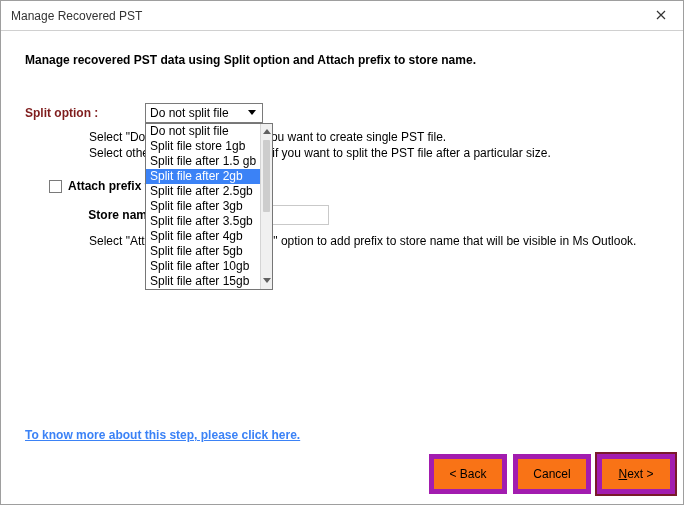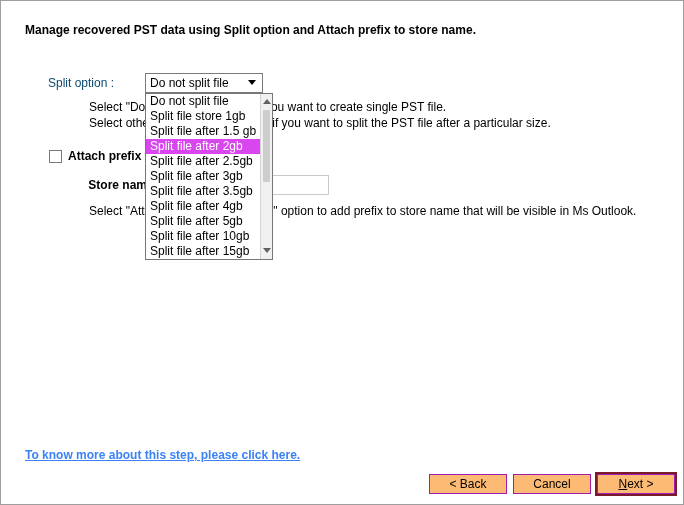--- a/index.html
+++ b/index.html
@@ -45,24 +45,24 @@
     position: relative;
   }
   .heading {
     font-weight: bold;
     font-size: 12px;
     margin: 4px 0 36px 0;
   }
   .row { display:flex; align-items:flex-start; margin-bottom:6px; }
   .label-col {
     width: 120px;
-    text-align: center;
+    text-align: left;
     padding-right: 8px;
-    font-weight: normal;
-    color:#0c4a6e;
+    font-weight: bold;
+    color:#7f1d1d;
     padding-top:3px;
   }
   .combo-wrap { position: relative; display:inline-block;border-radius:6px; }
   .combo {
     width: 118px;
     height: 20px;
     border: 1px solid #7a7a7a;
     background: #fff;
     display:flex;
     align-items:center;
@@ -95,21 +95,21 @@
   }
   .dropdown-list li {
     padding: 0 4px;
     height:15px;
     line-height:15px;
     font-size:12px;
     white-space:nowrap;
     cursor:pointer;
   }
   .dropdown-list li.selected {
-    background:#d946ef;
+    background:#3b82f6;
     color:#fff;
   }
   .dd-scroll {
     width:16px;
     border-left:1px solid #d4d4d4;
     background:#f0f0f0;
     display:flex; flex-direction:column;
   }
   .dd-scroll .sbtn {
     height:16px;
@@ -176,36 +176,46 @@
     display:inline-block;
     margin-bottom:8px;
   }
   .buttons {
     display:flex;
     justify-content:flex-end;
     gap:6px;
     margin-top:4px;
   }
   .btn {
-    width:78px; height:20px;
-    border:1px solid #a21caf;
-    background:#fdba74;
+    width:78px; height:40px;
+    border:5px solid #a21caf;
+    background:#f97316;
     font-size:12px;
     display:flex; align-items:center; justify-content:center;
     cursor:pointer;
   }
   .btn.primary-outline {
     outline:2px solid #7a1a2b;
     outline-offset:0;
   }
 </style>
 </head>
 <body>
 
 <div class="window">
+  <div class="titlebar">
+    <div class="title">Manage Recovered PST</div>
+    <div class="close">
+      <span>
+        <svg width="10" height="10" viewBox="0 0 10 10">
+            <path d="M1 1 L9 9 M9 1 L1 9" stroke="currentColor" stroke-width="1.2"></path>
+          </svg>
+      </span>
+    </div>
+  </div>
 
   <div class="content">
     <div class="heading">Manage recovered PST data using Split option and Attach prefix to store name.</div>
 
     <div class="row">
       <div class="label-col">Split option :</div>
       <div class="combo-wrap">
         <div class="combo">
           <span class="sel">Do not split file</span>
           <span class="arrow-btn">

